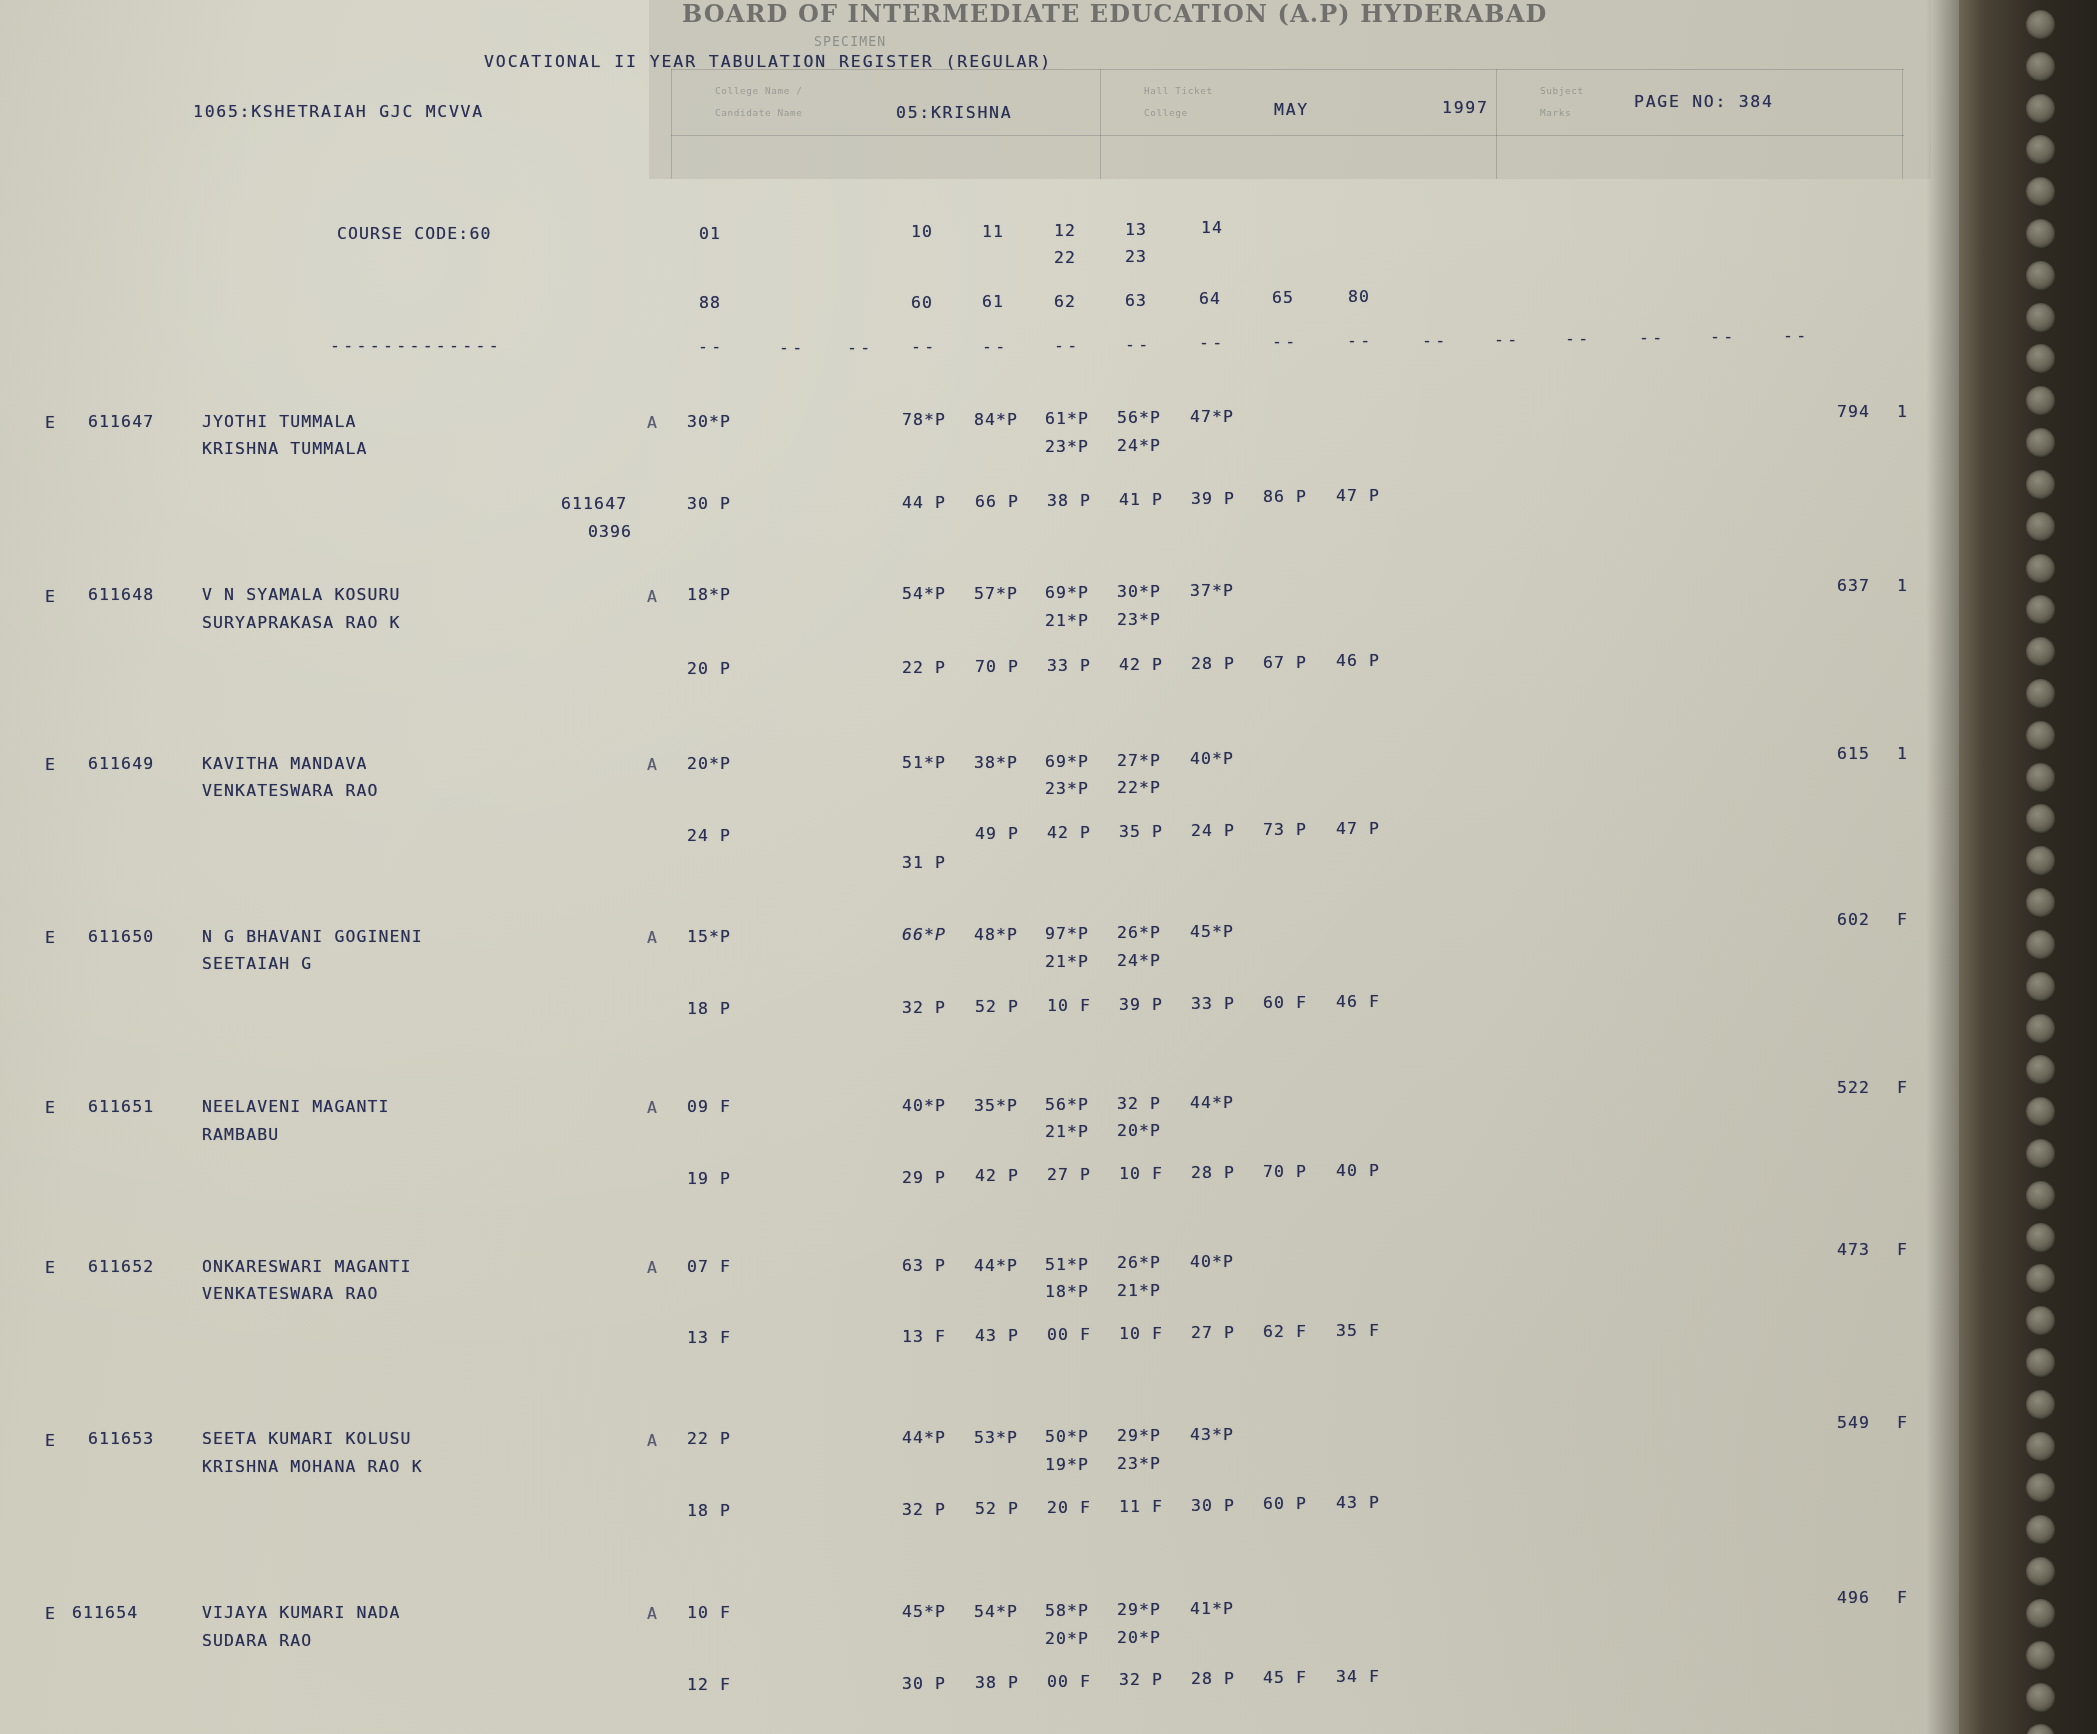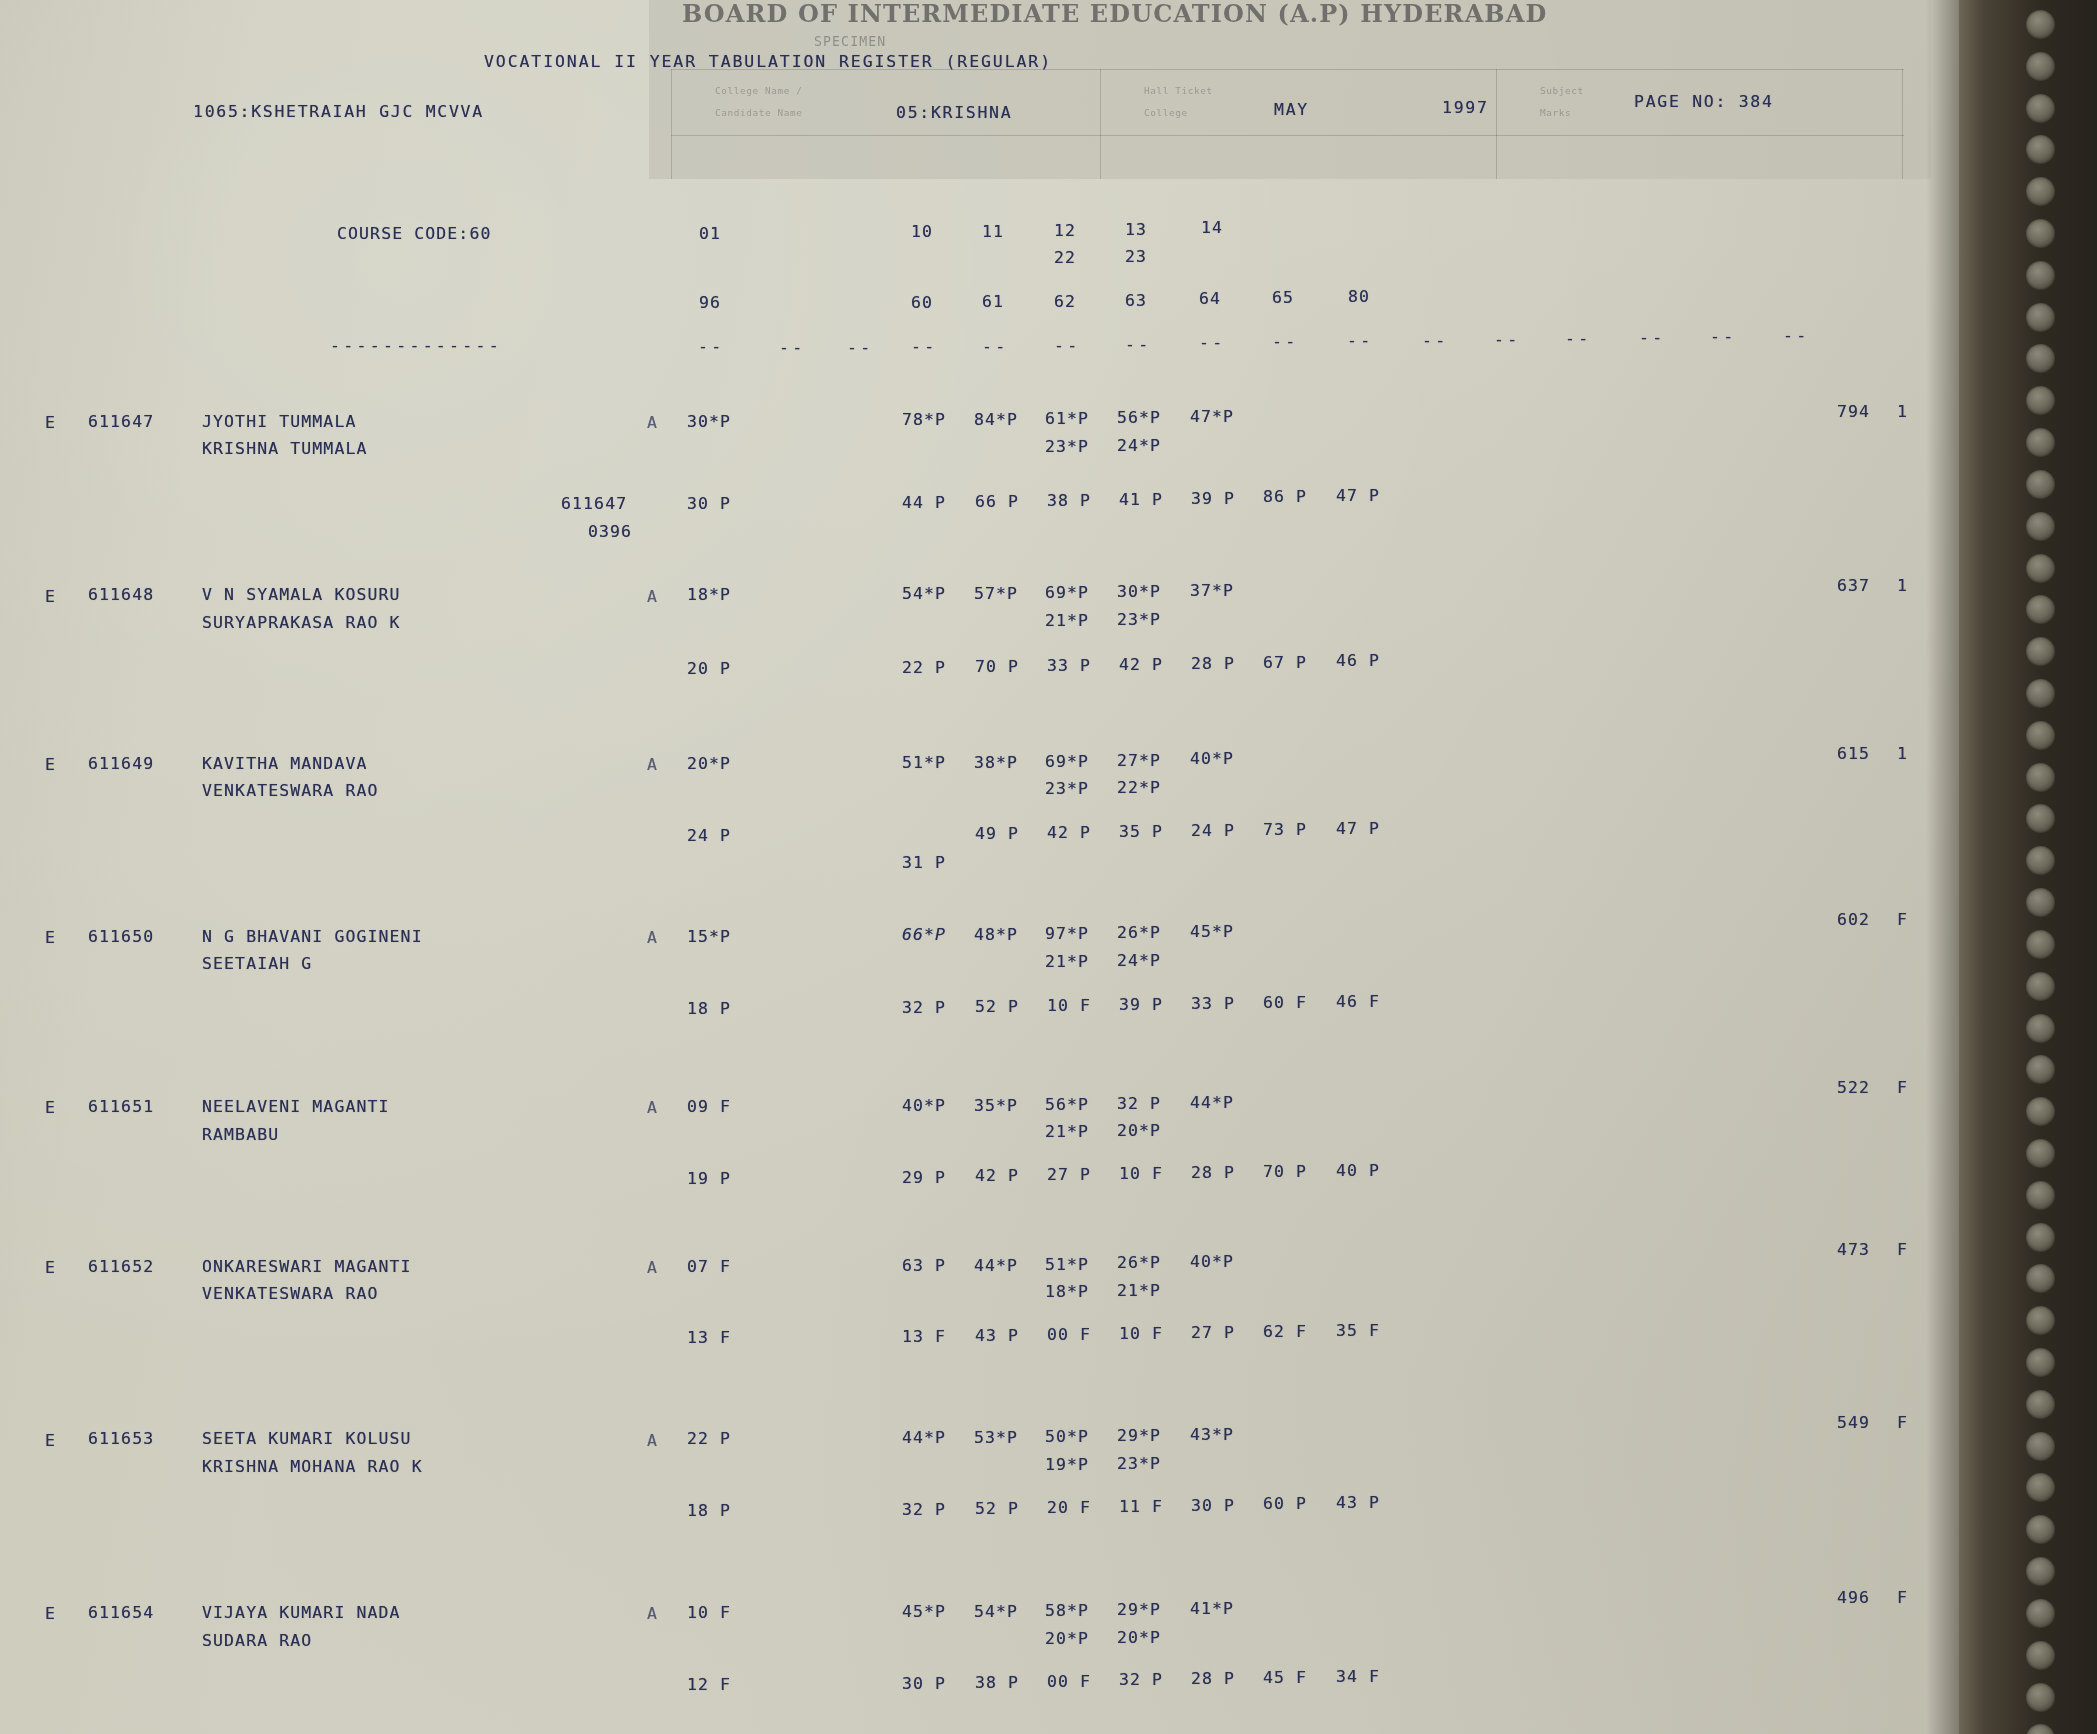--- a/index.html
+++ b/index.html
@@ -170,21 +170,21 @@
   <div class="t t-col" style="left:699px; top:224px;">01</div>
   <div class="t t-col" style="left:911px; top:222px;">10</div>
   <div class="t t-col" style="left:982px; top:222px;">11</div>
   <div class="t t-col" style="left:1054px; top:221px;">12</div>
   <div class="t t-col" style="left:1125px; top:220px;">13</div>
   <div class="t t-col" style="left:1201px; top:218px;">14</div>
 
   <div class="t t-col" style="left:1054px; top:248px;">22</div>
   <div class="t t-col" style="left:1125px; top:247px;">23</div>
 
-  <div class="t t-col" style="left:699px; top:293px;">96</div>
+  <div class="t t-col" style="left:699px; top:293px;">88</div>
   <div class="t t-col" style="left:911px; top:293px;">60</div>
   <div class="t t-col" style="left:982px; top:292px;">61</div>
   <div class="t t-col" style="left:1054px; top:292px;">62</div>
   <div class="t t-col" style="left:1125px; top:291px;">63</div>
   <div class="t t-col" style="left:1199px; top:289px;">64</div>
   <div class="t t-col" style="left:1272px; top:288px;">65</div>
   <div class="t t-col" style="left:1348px; top:287px;">80</div>
 
   <div class="t dashes" style="left:330px; top:336px;">-------------</div>
   <div class="t dashes" style="left:698px; top:337px;">--</div>
@@ -383,21 +383,21 @@
     <div class="t t-row" style="left:1119px; top:1497px;">11 F</div>
     <div class="t t-row" style="left:1191px; top:1496px;">30 P</div>
     <div class="t t-row" style="left:1263px; top:1494px;">60 P</div>
     <div class="t t-row" style="left:1336px; top:1493px;">43 P</div>
     <div class="t t-row" style="left:1837px; top:1413px;">549</div>
     <div class="t t-row" style="left:1897px; top:1413px;">F</div>
   </div>
 
   <div>
     <div class="t t-row" style="left:45px; top:1604px;">E</div>
-    <div class="t t-row" style="left:88px; top:1603px;">611654</div>
+    <div class="t t-row" style="left:72px; top:1603px;">611654</div>
     <div class="t t-row" style="left:202px; top:1603px;">VIJAYA KUMARI NADA</div>
     <div class="t t-row" style="left:202px; top:1631px;">SUDARA RAO</div>
     <div class="t t-row faint" style="left:647px; top:1604px;">A</div>
     <div class="t t-row" style="left:687px; top:1603px;">10 F</div>
     <div class="t t-row" style="left:902px; top:1602px;">45*P</div>
     <div class="t t-row" style="left:974px; top:1602px;">54*P</div>
     <div class="t t-row" style="left:1045px; top:1601px;">58*P</div>
     <div class="t t-row" style="left:1117px; top:1600px;">29*P</div>
     <div class="t t-row" style="left:1190px; top:1599px;">41*P</div>
     <div class="t t-row" style="left:1045px; top:1629px;">20*P</div>

